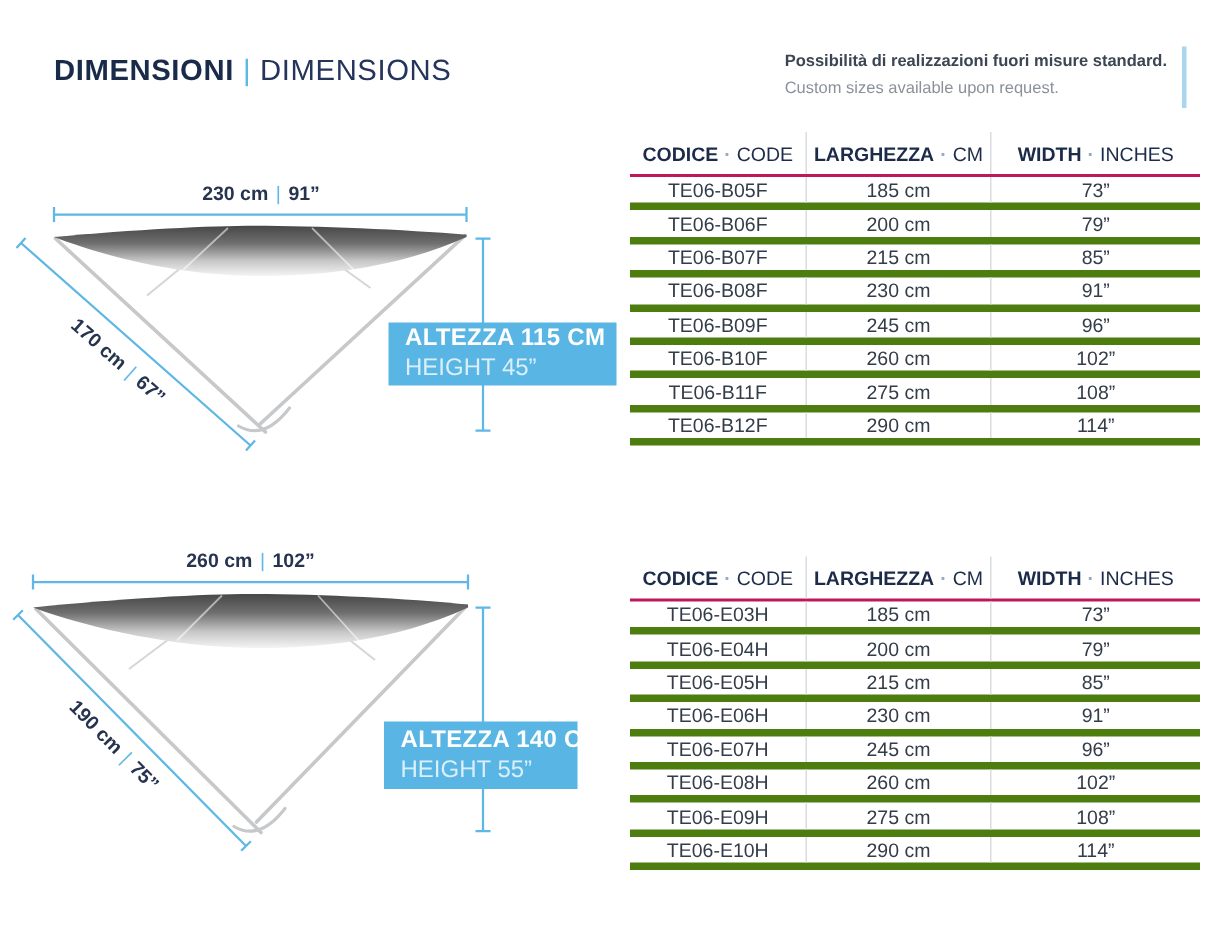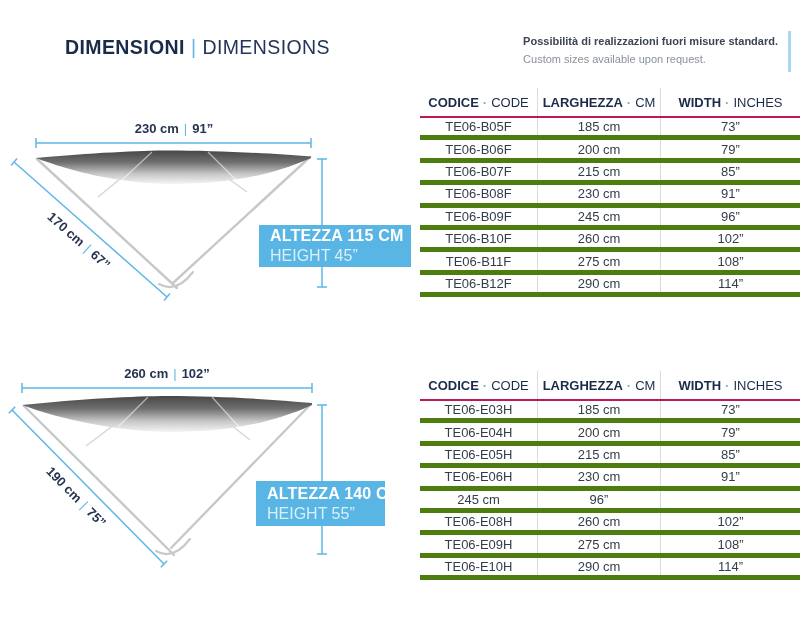--- a/index.html
+++ b/index.html
@@ -1,21 +1,21 @@
 <!DOCTYPE html>
 <html><head>
 <meta charset="utf-8">
 <style>
   html,body{margin:0;padding:0;background:#ffffff;}
   body{font-family:"Liberation Sans", sans-serif;}
   #page{position:relative;width:805px;height:627px;background:#ffffff;overflow:hidden;}
 
   
   .page-title{position:absolute;left:36px;top:36px;font-size:19.5px;letter-spacing:.4px;white-space:nowrap;}
-  .page-title .t-it{font-weight:700;color:#1a2b49;margin-left:29px;}
+  .page-title .t-it{font-weight:700;color:#1a2b49;}
   .page-title .t-sep{font-weight:300;color:#5fb7e5;margin:0 6px;}
   .page-title .t-en{font-weight:300;color:#24345a;}
 
   .custom-note{position:absolute;right:14px;top:31px;text-align:left;
     border-right:3px solid #a9d6ee;padding:3px 10px 5px 0;}
   .custom-note .n-it{font-size:11px;font-weight:700;color:#3c4553;line-height:15px;}
   .custom-note .n-en{font-size:11px;font-weight:400;color:#8a919a;line-height:15px;margin-top:3px;}
 
   
   svg.diagram-layer{position:absolute;left:0;top:0;pointer-events:none;}
@@ -24,21 +24,21 @@
   .strut{stroke:#d4d6d8;stroke-width:1.4;fill:none;}
   .seam{stroke:rgba(255,255,255,.55);stroke-width:1.2;fill:none;}
   .dim-label{font-family:"Liberation Sans",sans-serif;font-size:13px;font-weight:700;fill:#273450;}
   .dim-label .lbl-sep{fill:#5fb7e5;font-weight:400;}
 
   
   .height-badge{position:absolute;background:#58b5e4;color:#fff;display:flex;flex-direction:column;
     justify-content:center;padding-left:11px;box-sizing:border-box;}
   .height-badge .b-title{font-size:16px;font-weight:700;letter-spacing:.2px;line-height:20px;white-space:nowrap;}
   .height-badge .b-sub{font-size:16px;font-weight:400;color:rgba(255,255,255,.78);line-height:20px;white-space:nowrap;}
-  #badge1{left:259px;top:225px;width:152px;height:42px;}
+  #badge1{left:259px;top:215px;width:152px;height:42px;}
   #badge2{left:256px;top:481px;width:129px;height:45px;}
 
   
   .size-table{position:absolute;left:420px;width:380px;}
   #table1{top:88px;}
   #table2{top:371px;}
   .t-head,.t-row{display:grid;grid-template-columns:118px 123px 139px;}
   .t-head{height:28px;border-bottom:2px solid #be185d;}
   .t-head .h-cell{display:flex;align-items:center;justify-content:center;font-size:13px;color:#1b2b49;white-space:nowrap;}
   .h-cell .h-primary{font-weight:700;}
@@ -222,20 +222,21 @@
         <div class="t-cell">TE06-E05H</div>
         <div class="t-cell">215 cm</div>
         <div class="t-cell">85”</div>
       </div>
         <div class="t-row">
         <div class="t-cell">TE06-E06H</div>
         <div class="t-cell">230 cm</div>
         <div class="t-cell">91”</div>
       </div>
         <div class="t-row">
+        <div class="t-cell">TE06-E07H</div>
         <div class="t-cell">245 cm</div>
         <div class="t-cell">96”</div>
       </div>
         <div class="t-row">
         <div class="t-cell">TE06-E08H</div>
         <div class="t-cell">260 cm</div>
         <div class="t-cell">102”</div>
       </div>
         <div class="t-row">
         <div class="t-cell">TE06-E09H</div>

